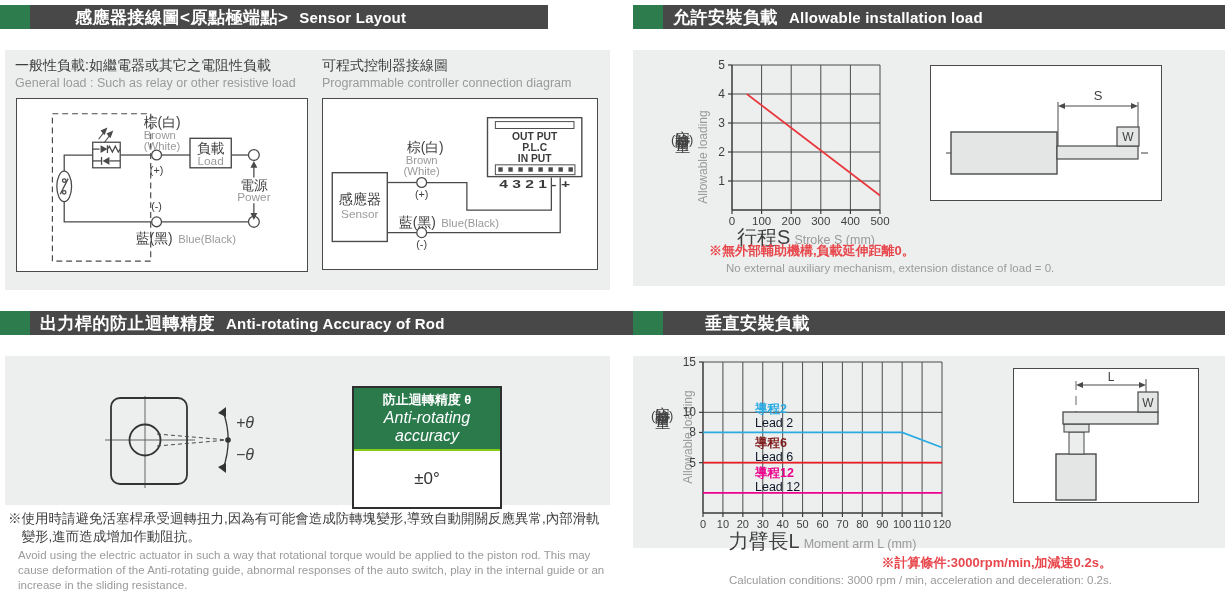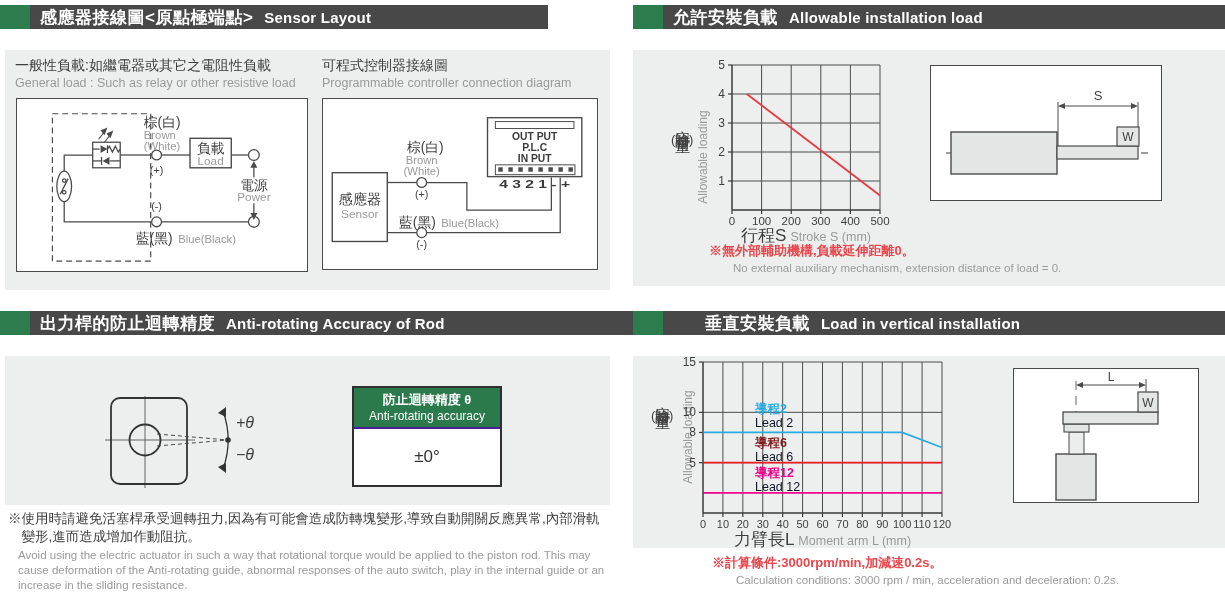--- a/index.html
+++ b/index.html
@@ -19,44 +19,44 @@
   .subtt .en { display:block; font-size:12.5px; color:#9a9a9a; margin-top:1px; }
 
   svg text { font-family:"Liberation Sans",sans-serif; }
 
   .ylab { position:absolute; display:flex; flex-direction:column; align-items:center; }
   .ylab .vzh { writing-mode:vertical-rl; font-size:15px; letter-spacing:3px; color:#3f3f3f; }
   .ylab .kg  { font-size:13px; color:#3f3f3f; margin-top:2px; }
   .rot { position:absolute; transform:rotate(-90deg); font-size:12px; color:#9a9a9a; text-align:center; white-space:nowrap; }
 
   .xlab { position:absolute; text-align:center; white-space:nowrap; }
-  .xlab .zh { font-size:17px; color:#3f3f3f; }
+  .xlab .zh { font-size:20px; color:#3f3f3f; }
   .xlab .en { font-size:12.5px; color:#9a9a9a; margin-left:4px; }
 
   .note { position:absolute; white-space:nowrap; }
   .note .r { display:block; color:#e8484d; font-size:13px; font-weight:bold; }
-  .note .g { display:block; color:#9a9a9a; font-size:11.5px; margin:2px 0 0 24px; }
+  .note .g { display:block; color:#9a9a9a; font-size:11.5px; margin:2px 0 0 17px; }
 
   .legend { position:absolute; font-size:12.5px; line-height:14px; white-space:nowrap; }
   .legend .lg-en { color:#0f172a; }
 
   .acc-table { position:absolute; width:150px; border:2px solid #2f2f2f; background:#fff; }
-  .acc-head { background:#2a7a4c; color:#fff; text-align:center; padding:3px 2px 4px; border-bottom:2px solid #4c1d95; }
+  .acc-head { background:#2a7a4c; color:#fff; text-align:center; padding:3px 2px 4px; border-bottom:2px solid #84cc16; }
   .acc-head .zh { display:block; font-size:13px; font-weight:bold; }
-  .acc-head .en { display:block; font-size:12px; }
+  .acc-head .en { display:block; font-size:16px;font-style:italic; }
   .acc-val { height:56px; display:flex; align-items:center; justify-content:center; font-size:17px; color:#333; }
 
   .note3 { position:absolute; left:8px; top:510px; width:600px; }
   .note3 .zh { font-size:13.5px; color:#3f3f3f; line-height:1.3; text-indent:-1em; padding-left:1em; }
   .note3 .en { font-size:11.5px; color:#9a9a9a; line-height:1.28; margin:3px 0 0 10px; }
 </style>
 </head>
 <body>
 
-<div class="hdr" style="left:0;top:5px;width:548px;">
+<div class="hdr" style="left:0;top:5px;width:548px;padding-left:35px;">
   <span class="sq"></span>
   <span class="hzh">感應器接線圖&lt;原點極端點&gt;</span>
   <span class="hen">Sensor Layout</span>
 </div>
 
 <div class="panel" style="left:5px;top:50px;width:605px;height:240px;">
   <div class="subtt" style="left:317px;top:7px;">
     <span class="zh">可程式控制器接線圖</span>
     <span class="en">Programmable controller connection diagram</span>
   </div>
@@ -266,21 +266,20 @@
 </div>
 
 <div class="note3">
   <div class="zh">※使用時請避免活塞桿承受迴轉扭力,因為有可能會造成防轉塊變形,導致自動開關反應異常,內部滑軌變形,進而造成增加作動阻抗。</div>
   <div class="en">Avoid using the electric actuator in such a way that rotational torque would be applied to the piston rod. This may cause deformation of the Anti-rotating guide, abnormal responses of the auto switch, play in the internal guide or an increase in the sliding resistance.</div>
 </div>
 
 <div class="hdr" style="left:633px;top:311px;width:660px;padding-left:32px;">
   <span class="sq"></span>
   <span class="hzh">垂直安裝負載</span>
-  <span class="hen">Load in vertical installation</span>
 </div>
 
 <div class="panel" style="left:633px;top:356px;width:592px;height:192px;">
   <div class="ylab" style="left:18px;top:38px;">
     <span class="vzh">容許荷重</span>
     <span class="kg">(kg)</span>
   </div>
   <div class="rot" style="left:-10px;top:74px;width:130px;">Allowable loading</div>
 
   <svg id="chart2" width="330" height="188" style="position:absolute;left:0px;top:0px;" viewBox="0 0 330 188">
@@ -360,16 +359,16 @@
       <path d="M132,10 V23" stroke="#4a4a4a" stroke-width="1" fill="none"></path>
       <path d="M68,16 H126" stroke="#4a4a4a" stroke-width="1.1" fill="none"></path>
       <polygon points="62,16 69,13 69,19" fill="#4a4a4a"></polygon>
       <polygon points="132,16 125,13 125,19" fill="#4a4a4a"></polygon>
       <text x="97" y="12" font-size="12" fill="#3f3f3f" text-anchor="middle">L</text>
       <text x="134" y="38" font-size="12" fill="#3f3f3f" text-anchor="middle">W</text>
     </svg>
   </div>
 </div>
 
-<div class="note" style="left:712px;top:554px;">
+<div class="note" style="left:712px;top:554px;text-align:right;">
   <span class="r">※計算條件:3000rpm/min,加減速0.2s。</span>
   <span class="g">Calculation conditions: 3000 rpm / min, acceleration and deceleration: 0.2s.</span>
 </div>
 
 </body></html>

